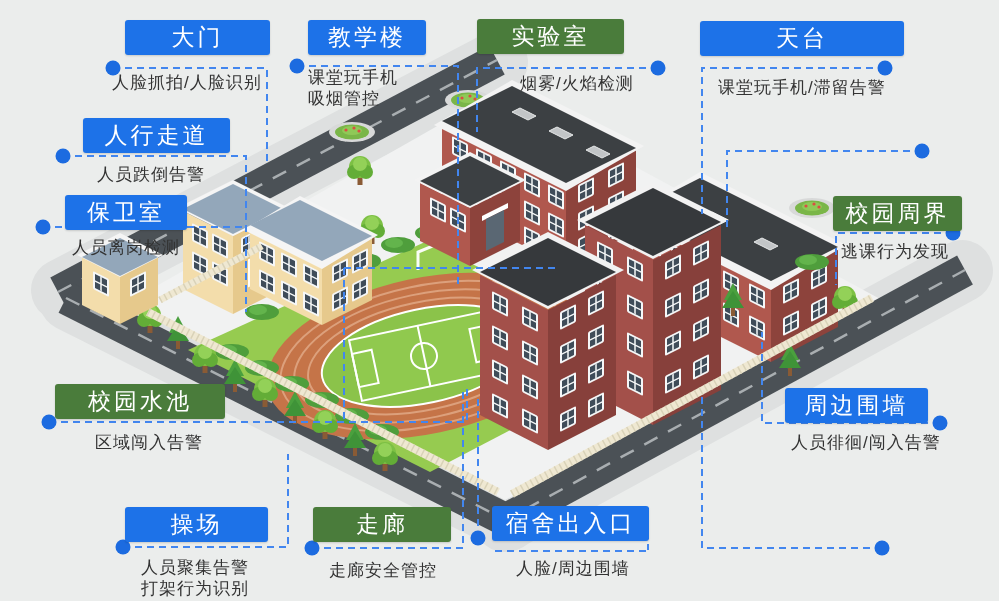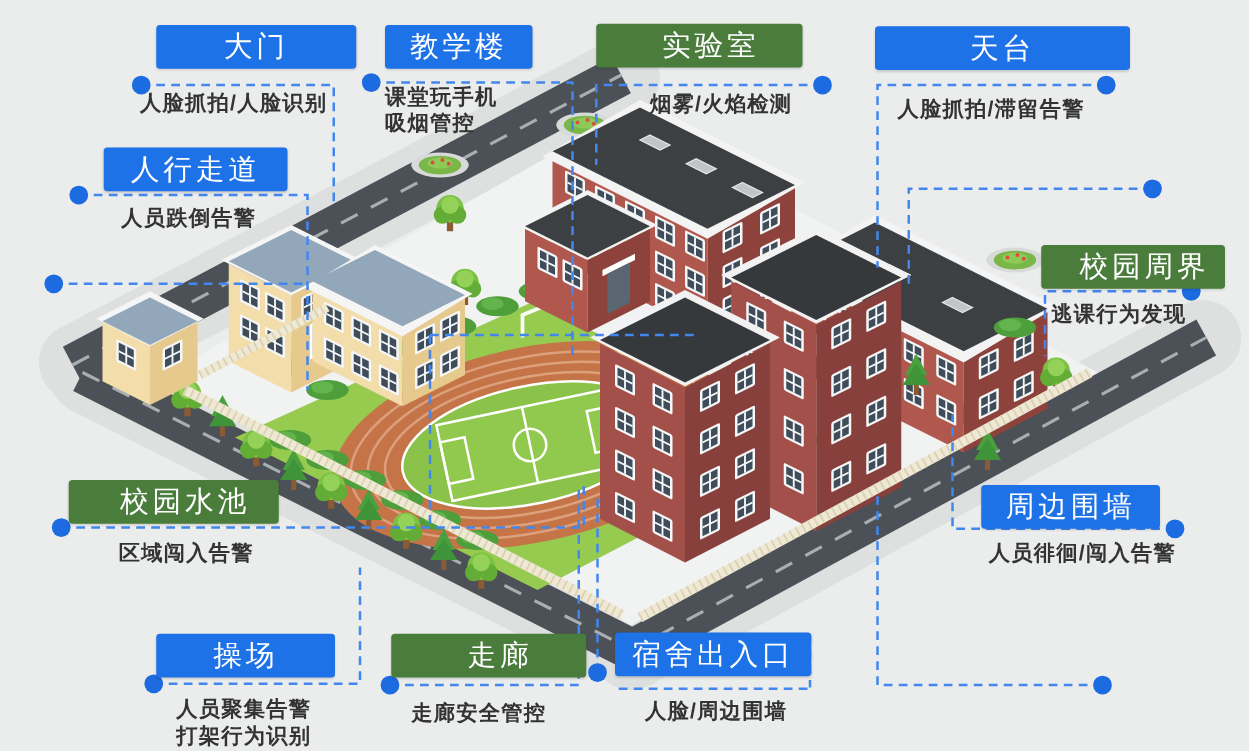--- a/index.html
+++ b/index.html
@@ -4,33 +4,33 @@
 <style>
   html,body{margin:0;padding:0;background:#ebedec;}
   #stage{position:relative;width:999px;height:601px;background:#ebedec;overflow:hidden;
          font-family:"Liberation Sans","DejaVu Sans",sans-serif;}
   #scene{position:absolute;left:0;top:0;}
   .co{position:absolute;z-index:5;}
   .tag{position:relative;height:35px;display:flex;align-items:center;justify-content:center;
        color:#fff;font-size:23px;letter-spacing:3px;border-radius:3px;font-weight:500;
        box-shadow:0 1px 2px rgba(0,0,0,.15);}
   .tag.blue{background:#1d72e8;}
-  .tag.green{background:#4a7c3b;padding-left:18px;}
-  .desc{position:absolute;white-space:nowrap;color:#333;font-size:17px;font-weight:700;
+  .tag.green{background:#4a7c3b;}
+  .desc{position:absolute;white-space:nowrap;color:#333;font-size:17px;font-weight:400;
         letter-spacing:1px;line-height:21px;}
   
-  .c0{left:125px;top:20px}  .c0 .tag{width:160px} .c0 .desc{left:-13px;top:52px}
+  .c0{left:125px;top:20px}  .c0 .tag{width:145px} .c0 .desc{left:-13px;top:52px}
   .c1{left:308px;top:20px}  .c1 .tag{width:118px} .c1 .desc{left:0px;top:47px}
   .c2{left:477px;top:19px}  .c2 .tag{width:147px} .c2 .desc{left:43px;top:54px}
   .c3{left:700px;top:21px}  .c3 .tag{width:204px} .c3 .desc{left:18px;top:56px}
   .c4{left:83px;top:118px}  .c4 .tag{width:147px} .c4 .desc{left:14px;top:46px}
   .c5{left:733px;top:111px} .c5 .tag{width:185px} .c5 .desc{left:17px;top:49px}
   .c6{left:65px;top:195px}  .c6 .tag{width:122px} .c6 .desc{left:7px;top:42px}
   .c7{left:833px;top:196px} .c7 .tag{width:129px} .c7 .desc{left:8px;top:45px}
-  .c8{left:55px;top:384px}  .c8 .tag{width:150px} .c8 .desc{left:40px;top:48px}
+  .c8{left:55px;top:384px}  .c8 .tag{width:170px} .c8 .desc{left:40px;top:48px}
   .c9{left:785px;top:388px} .c9 .tag{width:143px} .c9 .desc{left:6px;top:44px}
   .c10{left:125px;top:507px}.c10 .tag{width:143px}.c10 .desc{left:16px;top:50px}
   .c11{left:313px;top:507px}.c11 .tag{width:138px}.c11 .desc{left:16px;top:53px}
   .c12{left:492px;top:506px}.c12 .tag{width:157px}.c12 .desc{left:24px;top:52px}
   .c13{left:708px;top:504px}.c13 .tag{width:176px}.c13 .desc{left:31px;top:52px}
 </style>
 </head>
 <body>
 
 <div id="stage">
@@ -401,25 +401,29 @@
     <div>课堂玩手机</div>
     <div>吸烟管控</div>
   </div>
 </div>
 <div class="co c2">
   <div class="tag green">实验室</div>
   <div class="desc">烟雾/火焰检测</div>
 </div>
 <div class="co c3">
   <div class="tag blue">天台</div>
-  <div class="desc">人脸抓拍/滞留告警</div>
+  <div class="desc">课堂玩手机/滞留告警</div>
 </div>
 <div class="co c4">
   <div class="tag blue">人行走道</div>
   <div class="desc">人员跌倒告警</div>
+</div>
+<div class="co c6">
+  <div class="tag blue">保卫室</div>
+  <div class="desc">人员离岗检测</div>
 </div>
 <div class="co c7">
   <div class="tag green">校园周界</div>
   <div class="desc">逃课行为发现</div>
 </div>
 <div class="co c8">
   <div class="tag green">校园水池</div>
   <div class="desc">区域闯入告警</div>
 </div>
 <div class="co c9">

